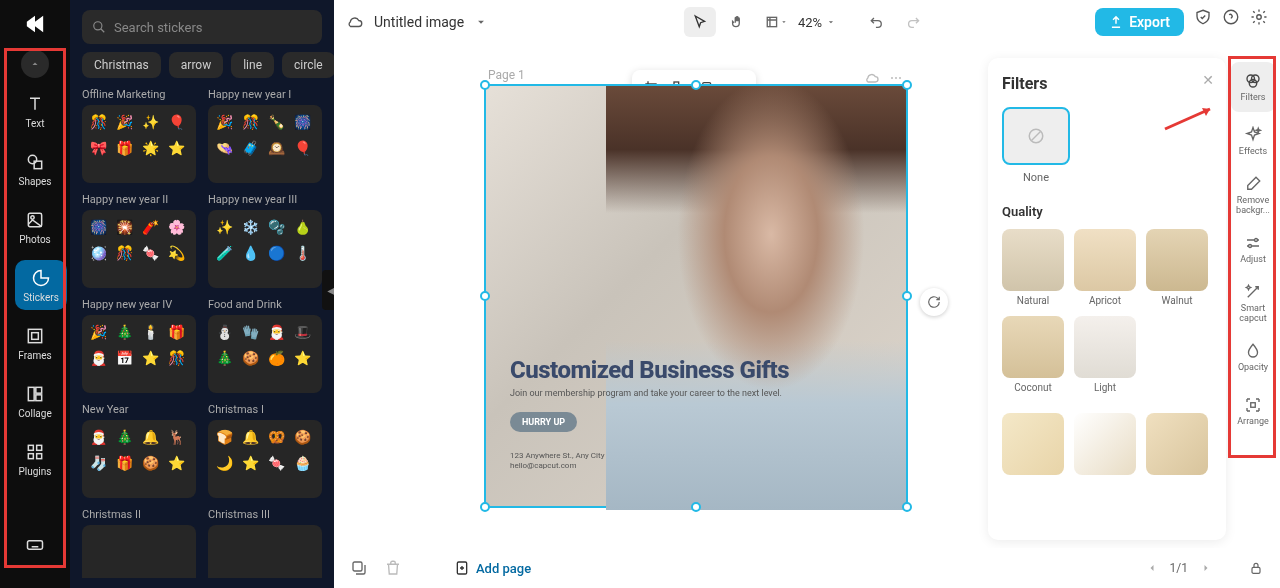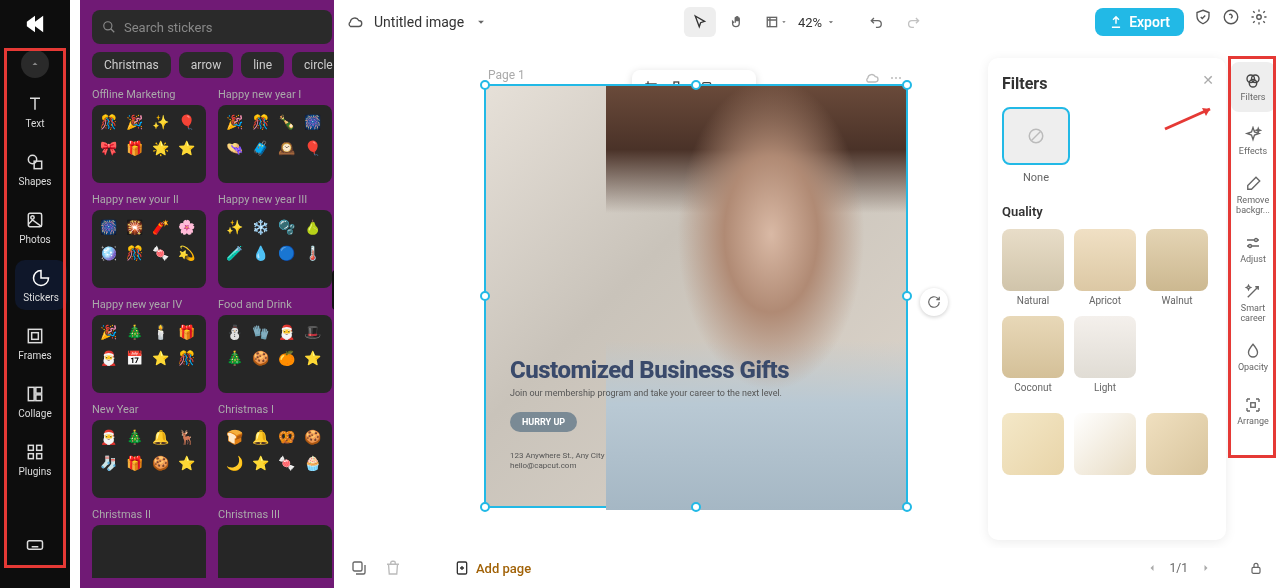--- a/index.html
+++ b/index.html
@@ -16,30 +16,30 @@
 .tbbtn { width: 32px; height: 30px; display: flex; align-items: center; justify-content: center; border-radius: 6px; }
 .tbbtn.sel { background: #eee; }
 .zoom { display:flex; align-items:center; gap:4px; font-size:13px; color:#333; }
 .export-btn { background:#22b9e6; color:#fff; padding:6px 14px; border-radius:8px; font-size:14px; font-weight:600; display:flex; align-items:center; gap:6px; }
 .hicon { width:18px; height:18px; }
 
 
 .rail { position:absolute; left:0; top:0; width:70px; height:100%; background:#0d0d0d; display:flex; flex-direction:column; align-items:center; padding-top:10px; }
 .logo { width:28px; height:28px; margin-bottom:12px; }
 .rail-item { width:52px; height:50px; display:flex; flex-direction:column; align-items:center; justify-content:center; gap:4px; color:#ddd; font-size:10px; border-radius:10px; margin-bottom:8px;text-align:right; }
-.rail-item.active { background:#0f172a;margin-left:12px; }
+.rail-item.active { background:#0369a1;margin-left:12px; }
 .rail-bottom { position:absolute; bottom:10px; }
 .rail-icon { width:20px; height:20px; }
 .rail-chip { width:28px; height:28px; border-radius:50%; background:#2a2a2a; display:flex; align-items:center; justify-content:center; margin-bottom:8px; }
 
 
 .redbox-left { position:absolute; left:4px; top:48px; width:62px; height:520px; border:3px solid #e53935; pointer-events:none; }
 
 
-.stickpanel { position:absolute; left:80px; top:0; width:264px; height:100%; background:#701a75; color:#ddd; overflow:hidden; }
+.stickpanel { position:absolute; left:70px; top:0; width:264px; height:100%; background:#0f172a; color:#ddd; overflow:hidden; }
 .searchwrap { padding:10px 12px 8px; }
 .search { background:#2a2a2a; border-radius:8px; height:34px; display:flex; align-items:center; padding:0 10px; gap:8px; color:#888; font-size:13px; }
 .chips { display:flex; gap:8px; padding:0 12px 10px; overflow:hidden; }
 .chip { background:#2a2a2a; color:#ccc; font-size:12px; padding:6px 12px; border-radius:8px; white-space:nowrap; }
 .packlist { padding:0 12px; height:490px; overflow:hidden; }
 .packrow { display:flex; gap:12px; margin-bottom:10px; }
 .pack { width:114px; }
 .pack-title { font-size:11px; color:#aaa; margin-bottom:4px; white-space:nowrap; overflow:hidden; }
 .pack-preview { width:114px; height:78px; background:#262626; border-radius:8px; display:flex; flex-wrap:wrap; gap:4px; padding:6px; align-content:flex-start; }
 .sticker { width:22px; height:22px; border-radius:4px; display:flex; align-items:center; justify-content:center; font-size:14px; }
@@ -84,21 +84,21 @@
 .rrail-item { width:44px; height:50px; display:flex; flex-direction:column; align-items:center; justify-content:center; gap:3px; font-size:9px; color:#666; border-radius:8px; margin-bottom:4px; text-align:center; line-height:1.1; }
 .rrail-item.active { background:#eee; }
 .rrail-icon { width:18px; height:18px; }
 .redbox-right { position:absolute; right:4px; top:56px; width:48px; height:402px; border:3px solid #e53935; pointer-events:none; }
 .arrow-red { position:absolute; right:60px; top:104px; width:60px; height:30px; }
 
 
 .bottombar { position:absolute; left:334px; right:0; bottom:0; height:40px; display:flex; align-items:center; padding:0 16px; background:#fff; justify-content:space-between; }
 .bb-left { display:flex; align-items:center; gap:16px; }
 .bb-right { display:flex; align-items:center; gap:12px; font-size:12px; color:#666; }
-.addpg { display:flex; align-items:center; gap:6px; font-size:13px; color:#a16207; font-weight:500; }
+.addpg { display:flex; align-items:center; gap:6px; font-size:13px; color:#0369a1; font-weight:500; }
 
 svg { display:block; }
 </style>
 </head>
 <body>
 
 <div class="rail">
   <div class="logo">
     <svg viewBox="0 0 24 24" fill="#fff">
         <path d="M5 5v5l7-5v5l7-5v14l-7-5v5l-7-5v5z"></path>
@@ -210,21 +210,21 @@
             <div class="sticker">🎆</div>
             <div class="sticker">👒</div>
             <div class="sticker">🧳</div>
             <div class="sticker">🕰️</div>
             <div class="sticker">🎈</div>
           </div>
         </div>
       </div>
       <div class="packrow">
         <div class="pack">
-          <div class="pack-title">Happy new your II</div>
+          <div class="pack-title">Happy new year II</div>
           <div class="pack-preview">
             <div class="sticker">🎆</div>
             <div class="sticker">🎇</div>
             <div class="sticker">🧨</div>
             <div class="sticker">🌸</div>
             <div class="sticker">🪩</div>
             <div class="sticker">🎊</div>
             <div class="sticker">🍬</div>
             <div class="sticker">💫</div>
           </div>
@@ -523,21 +523,21 @@
         <path d="M4 8h10M18 8h2M4 16h2M10 16h10"></path>
         <circle cx="16" cy="8" r="2"></circle>
         <circle cx="8" cy="16" r="2"></circle>
       </svg>
     <span>Adjust</span>
   </div>
   <div class="rrail-item">
     <svg class="rrail-icon" viewBox="0 0 24 24" fill="none" stroke="#666" stroke-width="1.8">
         <path d="M5 19L19 5M15 5h4v4M6 9l-1-2-2-1 2-1 1-2 1 2 2 1-2 1z"></path>
       </svg>
-    <span>Smart career</span>
+    <span>Smart capcut</span>
   </div>
   <div class="rrail-item">
     <svg class="rrail-icon" viewBox="0 0 24 24" fill="none" stroke="#666" stroke-width="1.8">
         <path d="M12 3s6 7 6 11a6 6 0 1 1-12 0c0-4 6-11 6-11z"></path>
       </svg>
     <span>Opacity</span>
   </div>
   <div class="rrail-item">
     <svg class="rrail-icon" viewBox="0 0 24 24" fill="none" stroke="#666" stroke-width="1.8">
         <path d="M4 4h4M4 4v4M20 4h-4M20 4v4M4 20h4M4 20v-4M20 20h-4M20 20v-4"></path>

